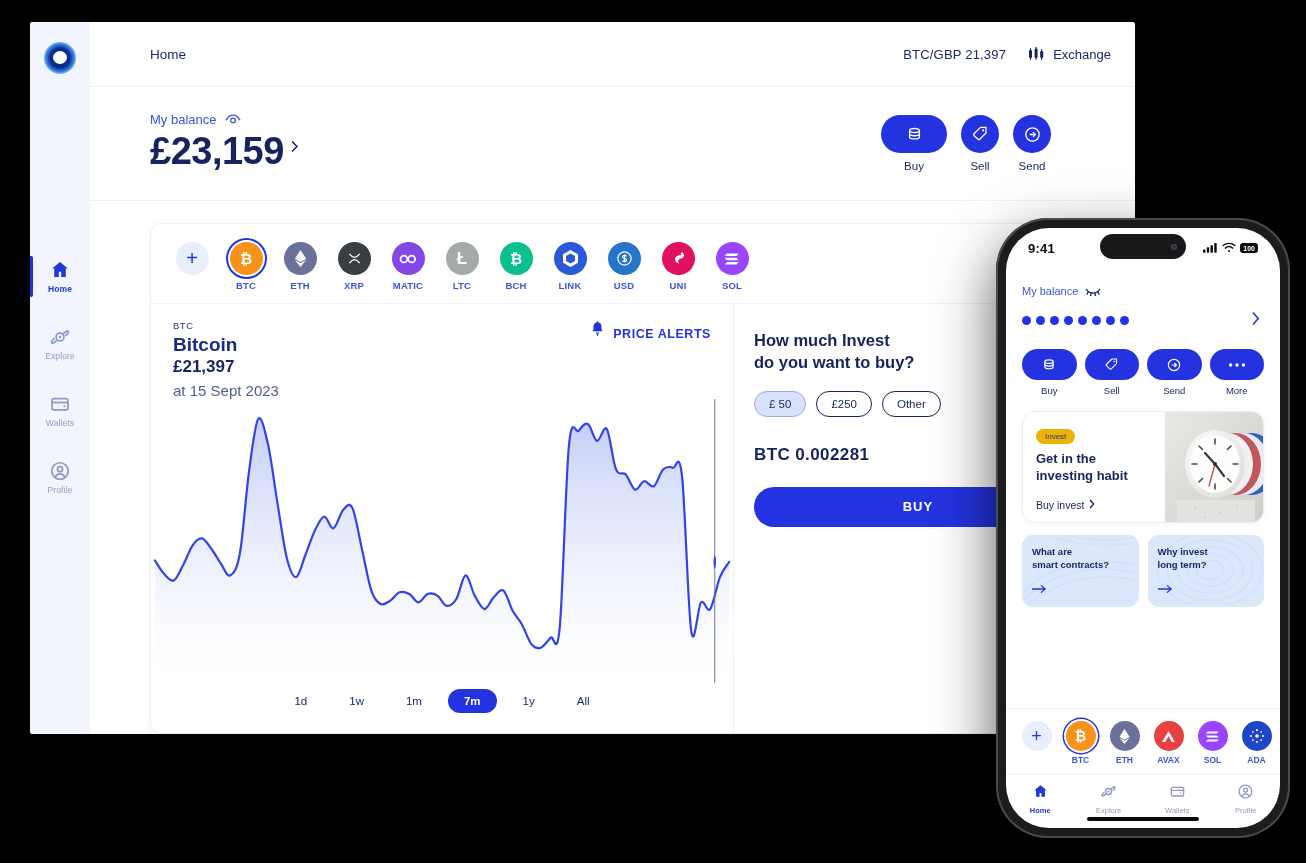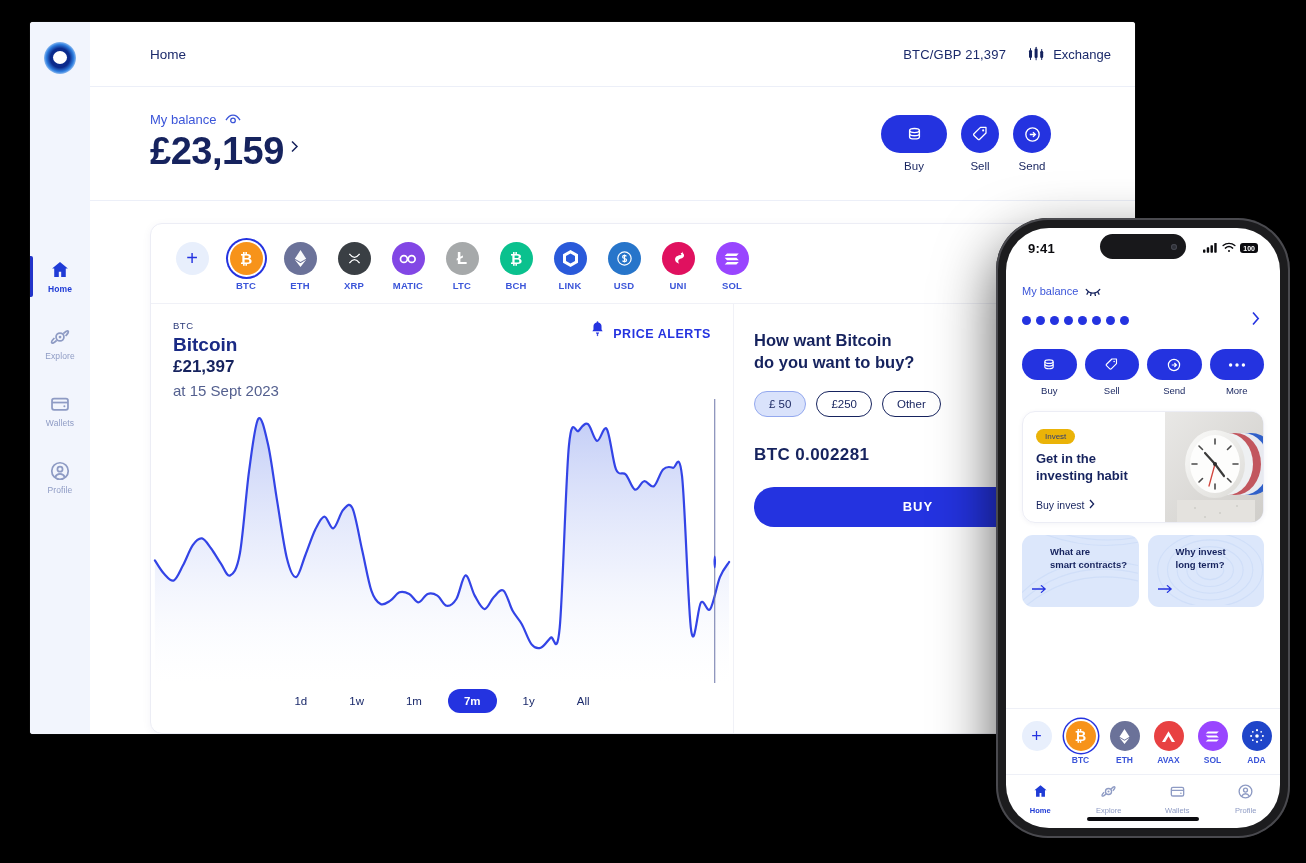--- a/index.html
+++ b/index.html
@@ -131,21 +131,21 @@
 
   .invcard { margin-top:15px; border:1px solid #ecedf5; border-radius:13px; overflow:hidden; display:flex; height:112px; box-shadow:0 1px 5px rgba(25,35,90,.05); }
   .invleft { flex:1; padding:13px 0 11px 13px; display:flex; flex-direction:column; justify-content:space-between; }
   .pill { display:inline-block; background:#eab308; color:#2b3a7a; font-size:8px; border-radius:999px; padding:3px 9px; align-self:flex-start; }
   .invtitle { font-size:13px; font-weight:700; color:#16235e; line-height:1.27; margin-top:7px; }
   .invlink { font-size:10.5px; color:#16235e; display:flex; align-items:center; gap:5px; }
   .invimg { width:98px; flex:0 0 98px; position:relative; overflow:hidden; background:#cfd2d6; }
 
   .qcards { display:flex; gap:9px; margin-top:12px; }
   .qcard { flex:1; height:72px; background:#dce7fb; border-radius:11px; padding:11px 10px 9px; display:flex; flex-direction:column; justify-content:space-between; position:relative; overflow:hidden; cursor:pointer; }
-  .qcard .qt { font-size:9.5px; font-weight:700; color:#16235e; line-height:1.35; position:relative; z-index:2;margin-left:18px; }
+  .qcard .qt { font-size:9.5px; font-weight:700; color:#16235e; line-height:1.35; position:relative; z-index:2; }
   .qcard .qa { color:#2433e0; position:relative; z-index:2; }
   .qdeco { position:absolute; inset:0; z-index:1; opacity:.5; }
 
   .pcoins { border-top:1px solid #eef0f7; padding:12px 0 9px 14px; display:flex; gap:11px; overflow:hidden; }
   .pcoin { display:flex; flex-direction:column; align-items:center; gap:4px; width:33px; flex:0 0 33px; }
   .pcoin .pb { width:30px; height:30px; border-radius:50%; display:flex; align-items:center; justify-content:center; color:#fff; font-weight:700; font-size:14px; }
   .pcoin.sel .pb { box-shadow:0 0 0 2px #fff, 0 0 0 3.5px #2433e0; }
   .pcoin .pn { font-size:8.5px; color:#3b55d9; font-weight:600; }
   .pcoin.add .pb { background:#e8effc; color:#2433e0; font-weight:400; font-size:18px; }
 
@@ -424,21 +424,21 @@
                 <div class="range">1w</div>
                 <div class="range">1m</div>
                 <div class="range sel">7m</div>
                 <div class="range">1y</div>
                 <div class="range">All</div>
               </div>
             </div>
 
             <div class="buycol">
               <div class="buyq">
-                <div>How want Bitcoin</div>
+                <div>How much Invest</div>
                 <div>do you want to buy?</div>
               </div>
               <div class="chips">
                 <div class="chip sel">£ 50</div>
                 <div class="chip">£250</div>
                 <div class="chip">Other</div>
               </div>
               <div class="btcamt">BTC 0.002281</div>
               <button class="buybtn">BUY</button>
             </div>

